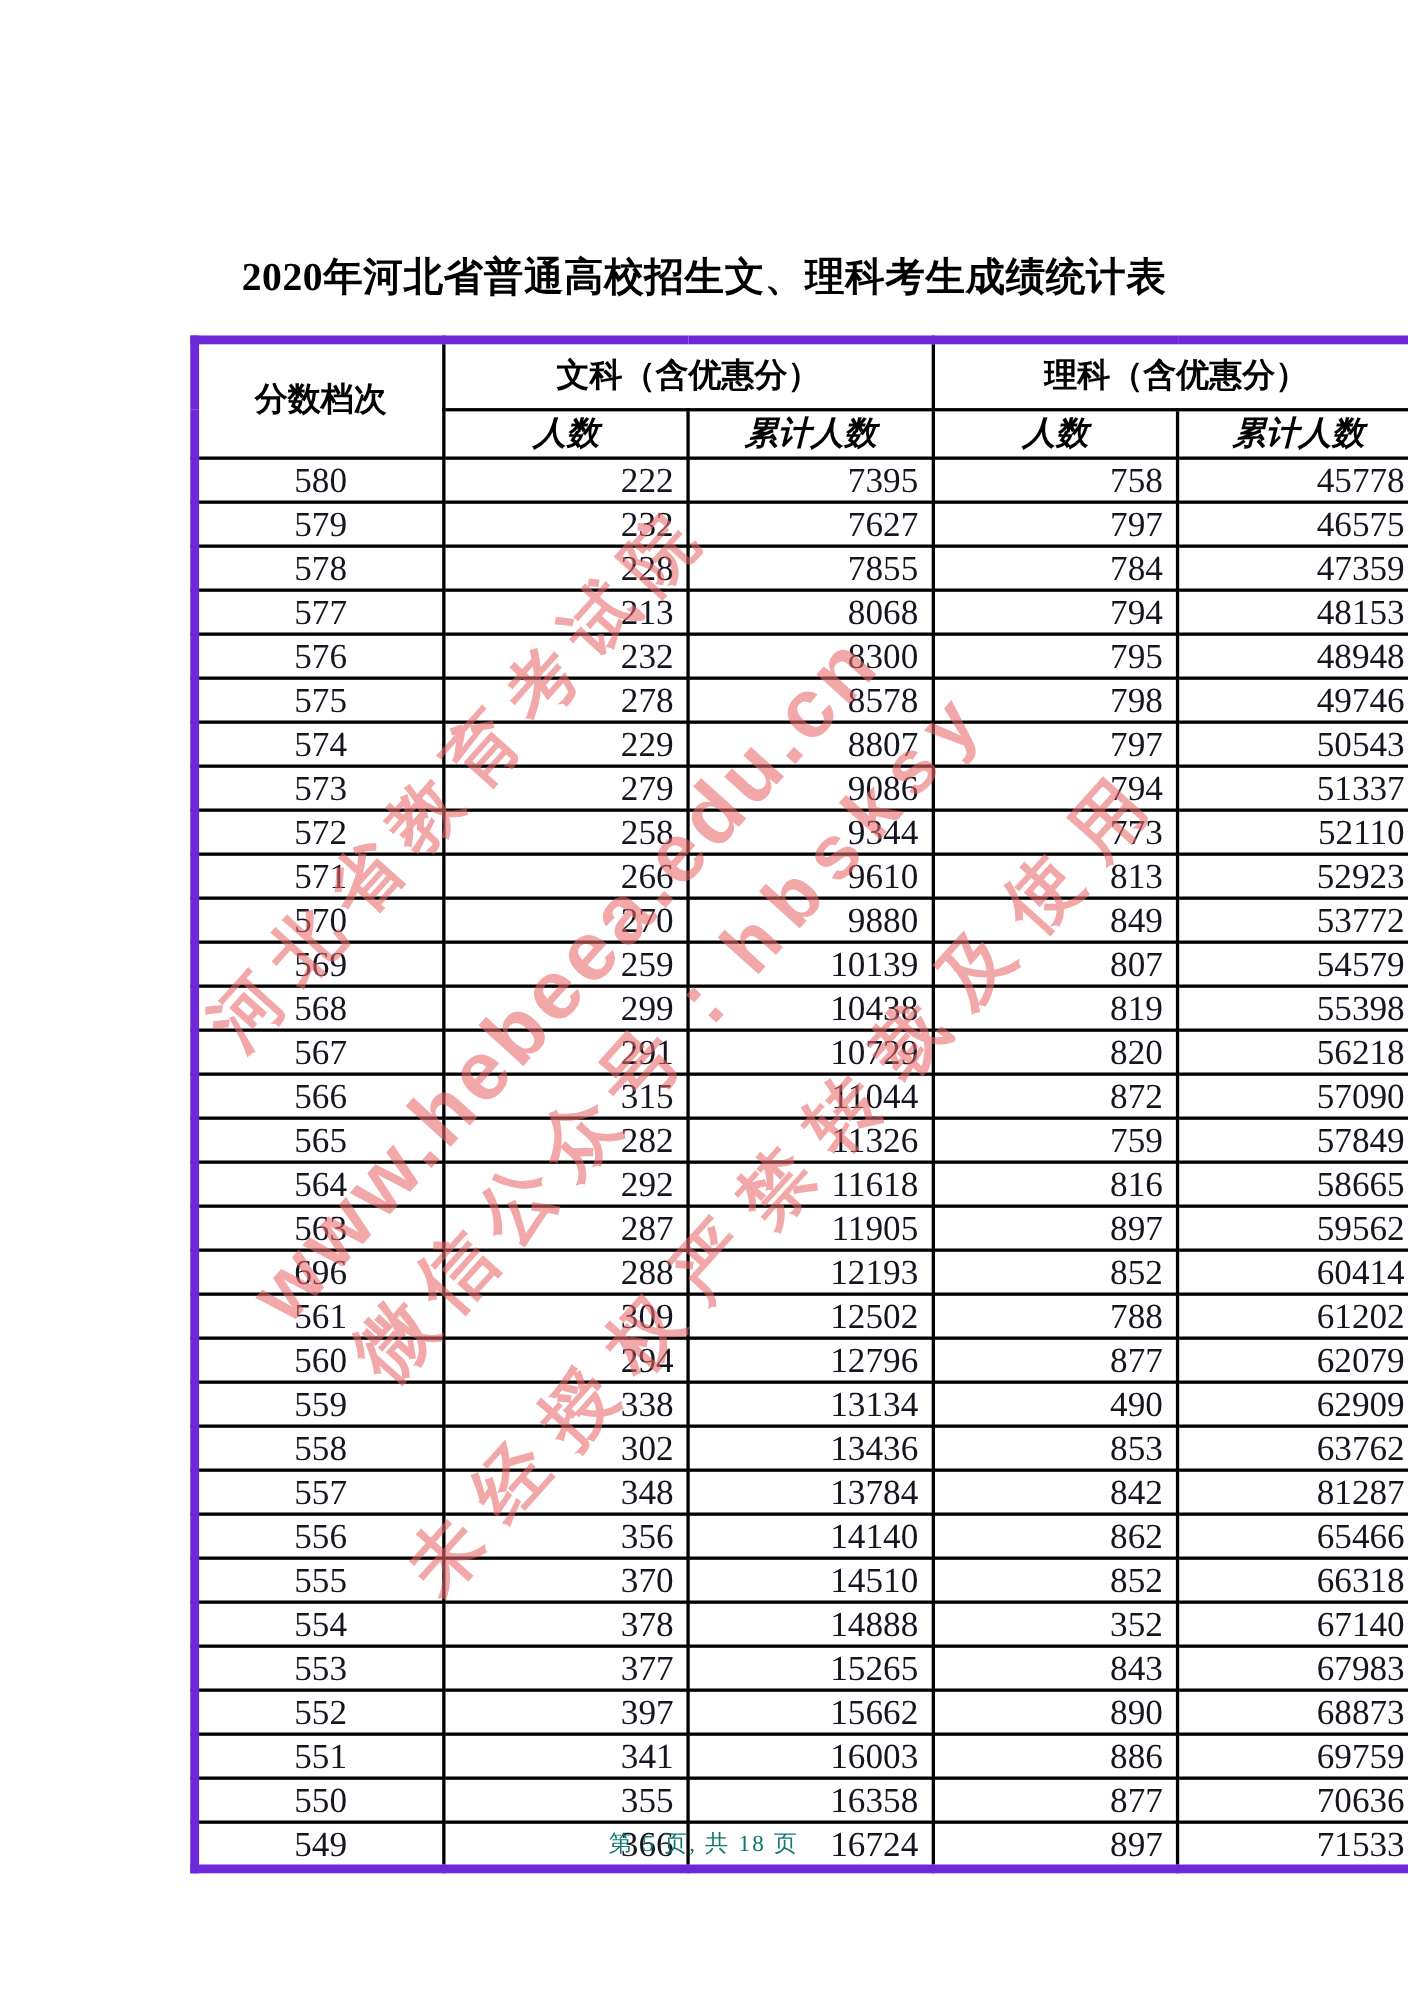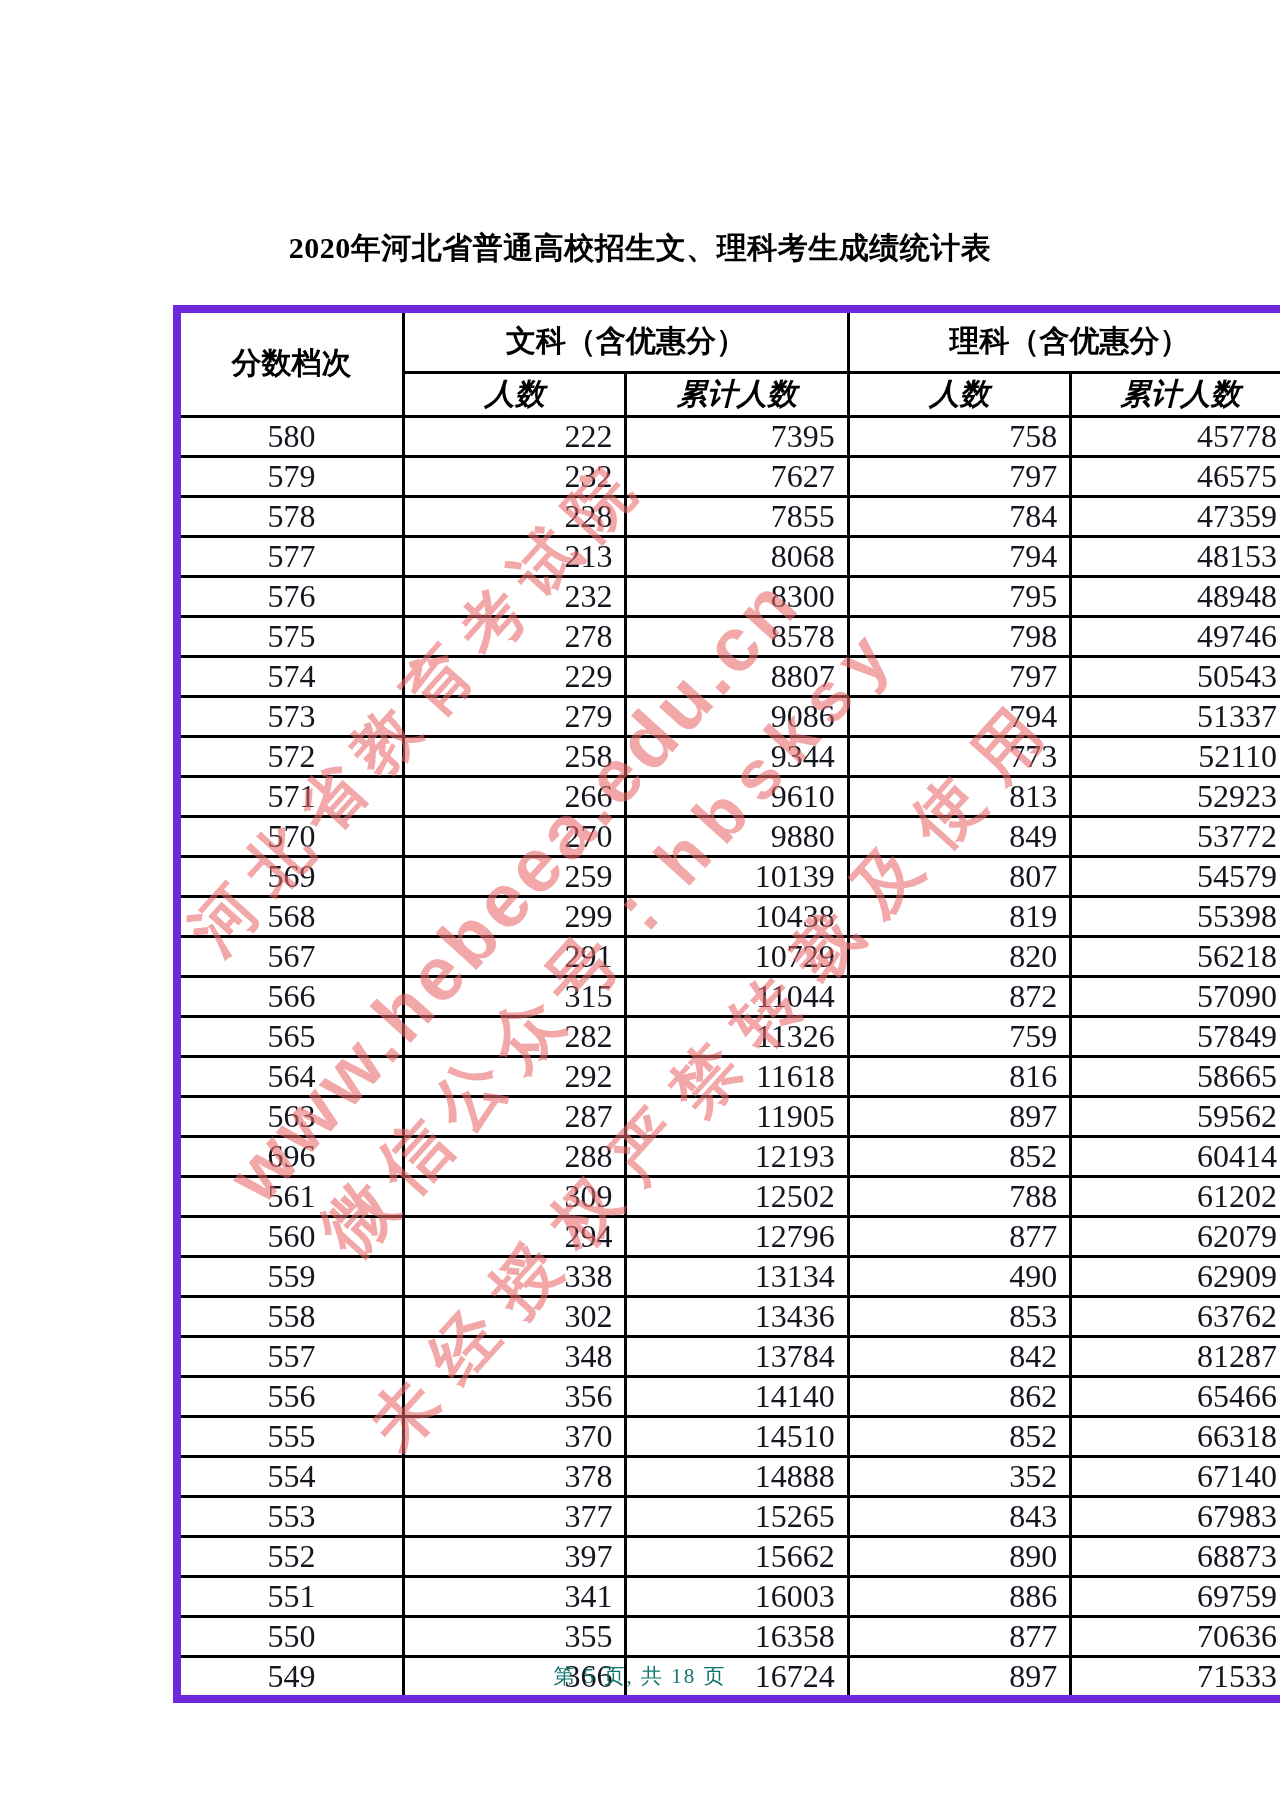--- a/index.html
+++ b/index.html
@@ -14,21 +14,21 @@
     overflow: hidden;
     font-family: "Liberation Serif", "DejaVu Serif", serif;
     color: #000;
   }
   .page-title {
     position: absolute;
     top: 228px;
     left: 0;
     width: 100%;
     text-align: center;
-    font-size: 30px;
+    font-size: 36px;
     font-weight: bold;
     letter-spacing: 0.5px;
     white-space: nowrap;
   }
   table.score-table {
     position: absolute;
     left: 173px;
     top: 305px;
     width: 1124px;
     height: 1331px;

